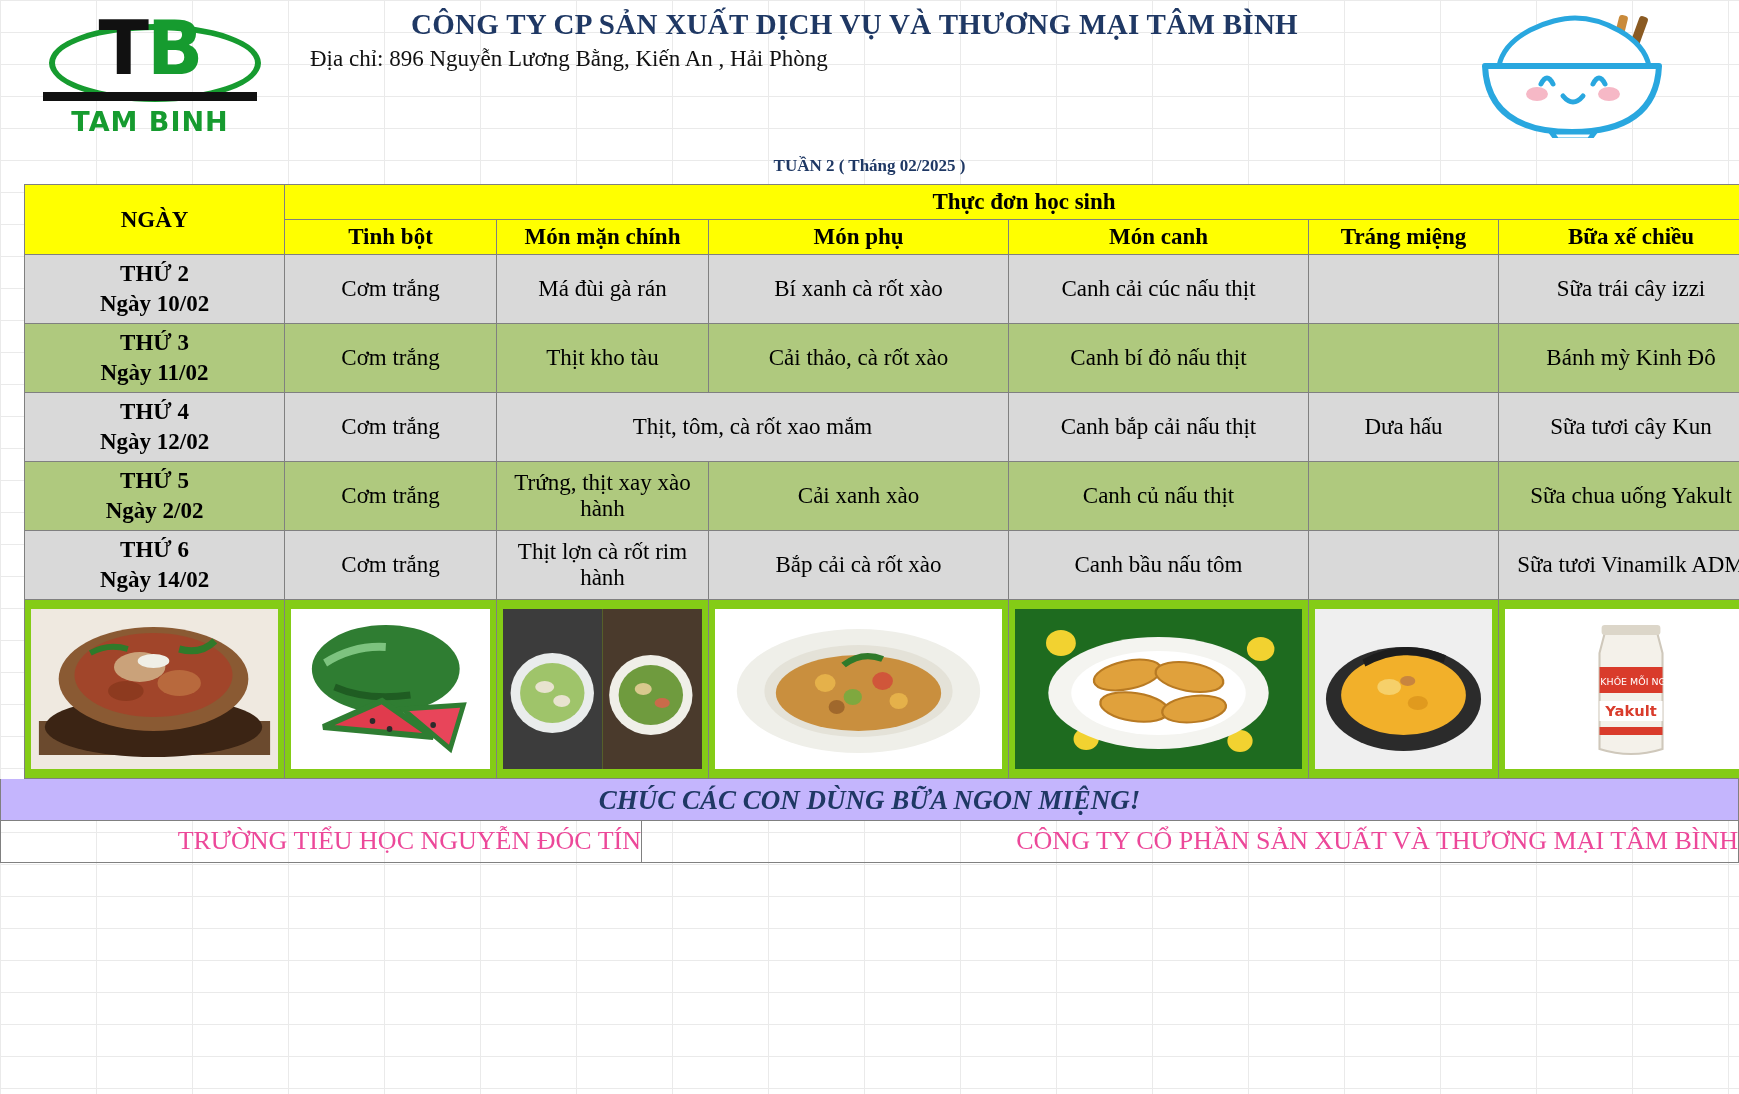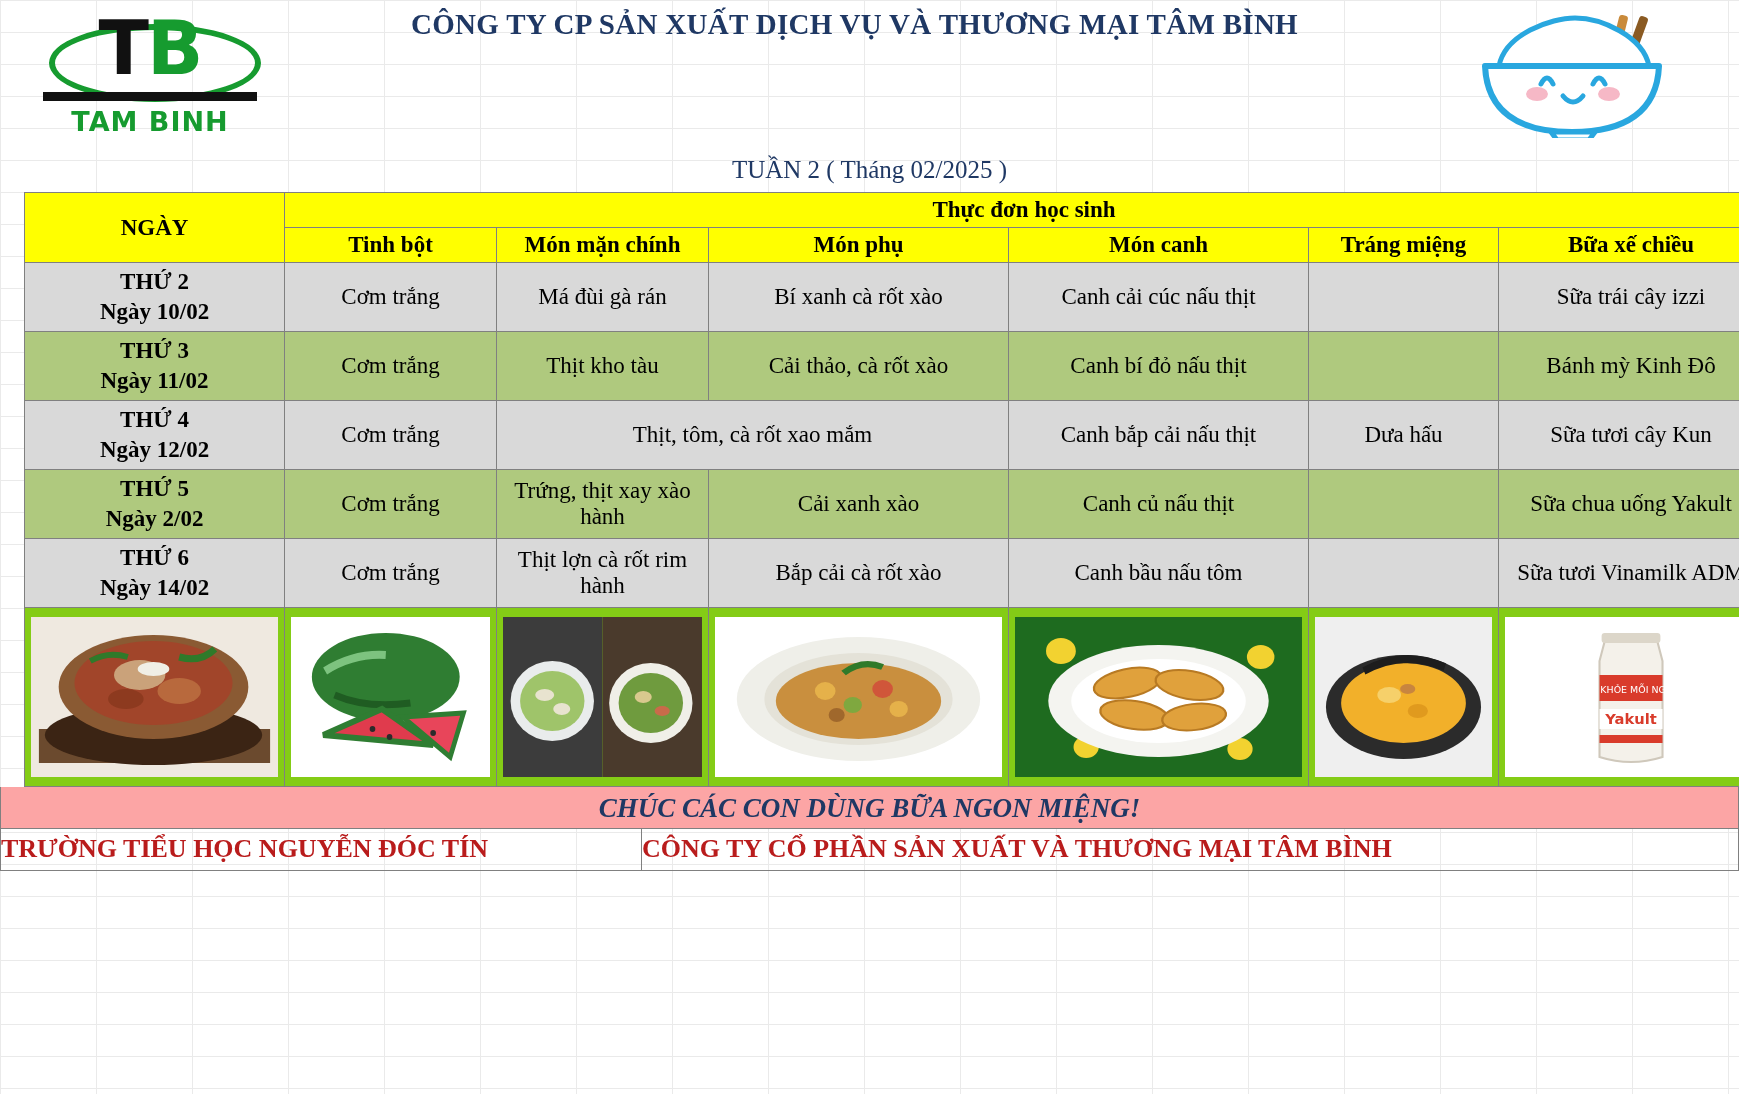--- a/index.html
+++ b/index.html
@@ -136,22 +136,22 @@
     text-align: center;
     font-family: "Liberation Sans", sans-serif;
     font-weight: bold;
     font-size: 26px;
     color: #1F3864;
     padding: 4px 0 6px 0;
     letter-spacing: .2px;
   }
   .title2 {
     text-align: center;
-    font-weight: normal;
-    font-size: 25px;
+    font-weight: bold;
+    font-size: 17px;
     color: #1F3864;
     padding: 6px 0 8px 0;
   }
 
   
   table.menu {
     width: 1739px;
     border-collapse: collapse;
     table-layout: fixed;
     margin-left: 24px;
@@ -201,36 +201,36 @@
   
   .wish {
     text-align: center;
     font-weight: bold;
     font-style: italic;
     font-size: 27px;
     color: #1F3864;
     border: 1px solid #808080;
     border-top: none;
     padding: 6px 0 4px;
-    background: #fca5a5;
+    background: #c4b5fd;
   }
   table.signs {
     width: 1739px;
     border-collapse: collapse;
     table-layout: fixed;
   }
   table.signs td {
     border: 1px solid #808080;
     border-top: none;
     font-family: "Liberation Serif", serif;
-    font-weight: bold;
+    font-weight: normal;
     font-size: 26px;
-    text-align: left;
+    text-align: right;
     padding: 5px 0 6px;
-    color: #b91c1c;
+    color: #ec4899;
   }
   .sign-left { width: 640px; }
 </style>
 </head>
 <body>
 
 <div class="sheet">
   <div class="grid-bg"></div>
 
   <div class="content">
@@ -243,20 +243,21 @@
           <div class="bar"></div>
           <div class="tb">
             <span class="t">T</span><span class="b">B</span>
           </div>
           <div class="name">TAM BINH</div>
         </div>
       </div>
 
       <div class="company">
         <div class="cname">CÔNG TY CP SẢN XUẤT DỊCH VỤ VÀ THƯƠNG MẠI TÂM BÌNH</div>
+        <div class="caddr">Địa chỉ: 896 Nguyễn Lương Bằng, Kiến An , Hải Phòng</div>
       </div>
 
       <div class="bowl-box">
         <svg width="230" height="130" viewBox="0 0 230 130">
 
           <g>
             <rect x="150" y="6" width="9" height="86" rx="3" transform="rotate(14 154 50)" fill="#C98A3B"></rect>
             <rect x="166" y="6" width="9" height="86" rx="3" transform="rotate(20 170 50)" fill="#8A5A22"></rect>
           </g>
 

